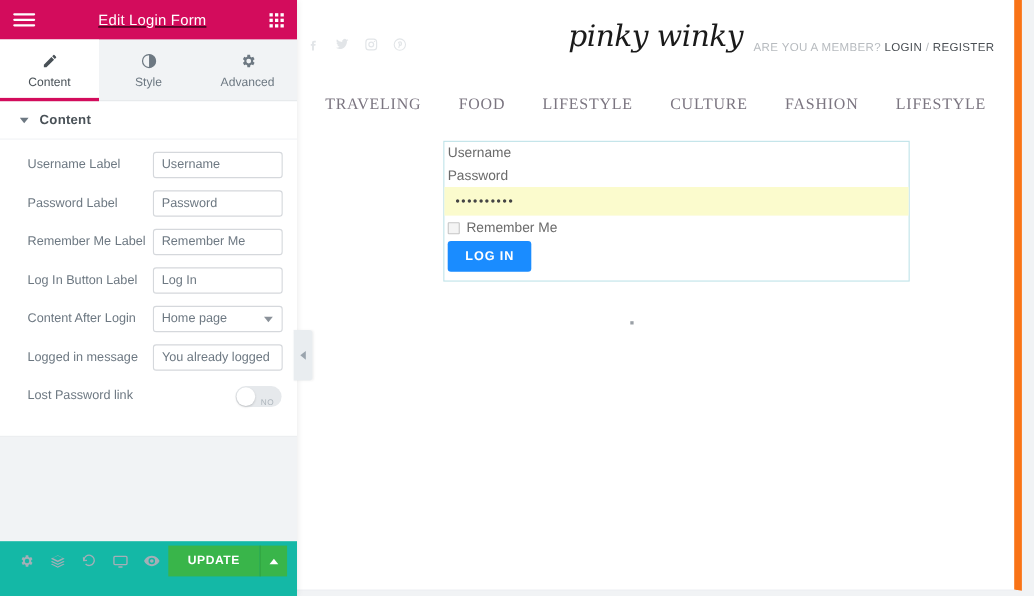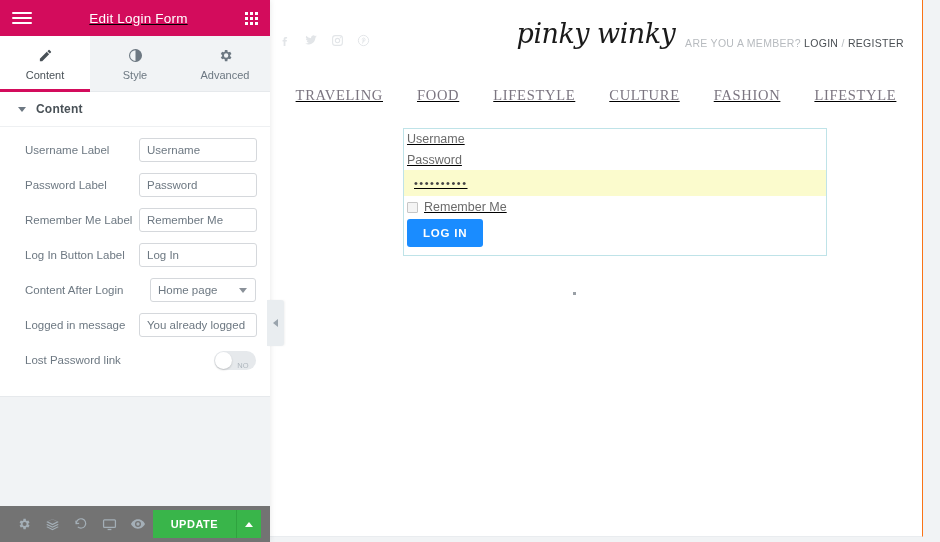--- a/index.html
+++ b/index.html
@@ -65,43 +65,43 @@
   }
   .field .fctrl{flex:1 1 auto;display:flex;justify-content:flex-end;}
   .txt{
     width:118px;height:24px;box-sizing:border-box;
     border:1px solid #d5d8dc;border-radius:3px;background:#fff;
     font-family:"Liberation Sans", sans-serif;font-size:11.5px;color:#6d7882;
     padding:0 7px;outline:none;
   }
   .txt.wide{width:118px;}
   .sel{
-    width:106px;height:24px;box-sizing:border-box;position:relative;
+    width:118px;height:24px;box-sizing:border-box;position:relative;
     border:1px solid #d5d8dc;border-radius:3px;background:#fff;
     display:flex;align-items:center;padding:0 7px;cursor:pointer;
   }
   .sel span{font-size:11.5px;color:#6d7882;}
   .sel .dcaret{
     position:absolute;right:8px;top:50%;margin-top:-2px;width:0;height:0;
     border-left:4px solid transparent;border-right:4px solid transparent;border-top:5px solid #8a9199;
   }
   .switch{
     width:42px;height:19px;border-radius:10px;background:#e6e9ec;
     display:flex;align-items:flex-end;justify-content:flex-end;
     box-sizing:border-box;padding-right:7px;position:relative;cursor:pointer;
   }
   .switch .lbl{font-size:7.5px;color:#aeb6bd;letter-spacing:.3px;}
   .switch .knob{
     position:absolute;left:1px;top:1px;width:17px;height:17px;border-radius:50%;
     background:#fff;box-shadow:0 1px 2px rgba(0,0,0,.18);
   }
 
   .panel-footer{
-    height:36px;background:#737373;display:flex;align-items:center;
-    padding:0 0 0 10px;flex:0 0 auto;gap:0;
+    height:36px;background:#14b8a6;display:flex;align-items:center;
+    padding:0 0 14px 10px;flex:0 0 auto;gap:0;
   }
   .fbtn{
     width:32px;height:36px;display:flex;align-items:center;justify-content:center;
     color:#a4afb7;cursor:pointer;
   }
   .fbtn svg{display:block;}
   .update-wrap{margin-left:auto;display:flex;height:28px;}
   .update-btn{
     background:#39b54a;color:#fff;font-size:11px;font-weight:bold;letter-spacing:.5px;
     display:flex;align-items:center;justify-content:center;padding:0 18px;cursor:pointer;
@@ -127,21 +127,21 @@
     border-top:4px solid transparent;border-bottom:4px solid transparent;border-right:5px solid #9aa4ad;
   }
 
   
   #canvas{
     position:absolute;left:270px;top:0;width:670px;height:542px;
     background:#f1f3f5;overflow:hidden;
   }
   #page{
     position:absolute;left:0;top:0;width:652px;height:536px;background:#ffffff;
-    border-right:1px solid #f97316;border-bottom:1px solid #e9ecef;text-decoration:underline;
+    border-right:7px solid #f97316;border-bottom:1px solid #e9ecef;
   }
 
   .site-top{
     position:relative;height:78px;
   }
   .socials{
     position:absolute;left:8px;top:33px;display:flex;gap:13px;align-items:center;
   }
   .socials .si{color:#e2e5e8;display:flex;align-items:center;}
   .socials svg{display:block;}

